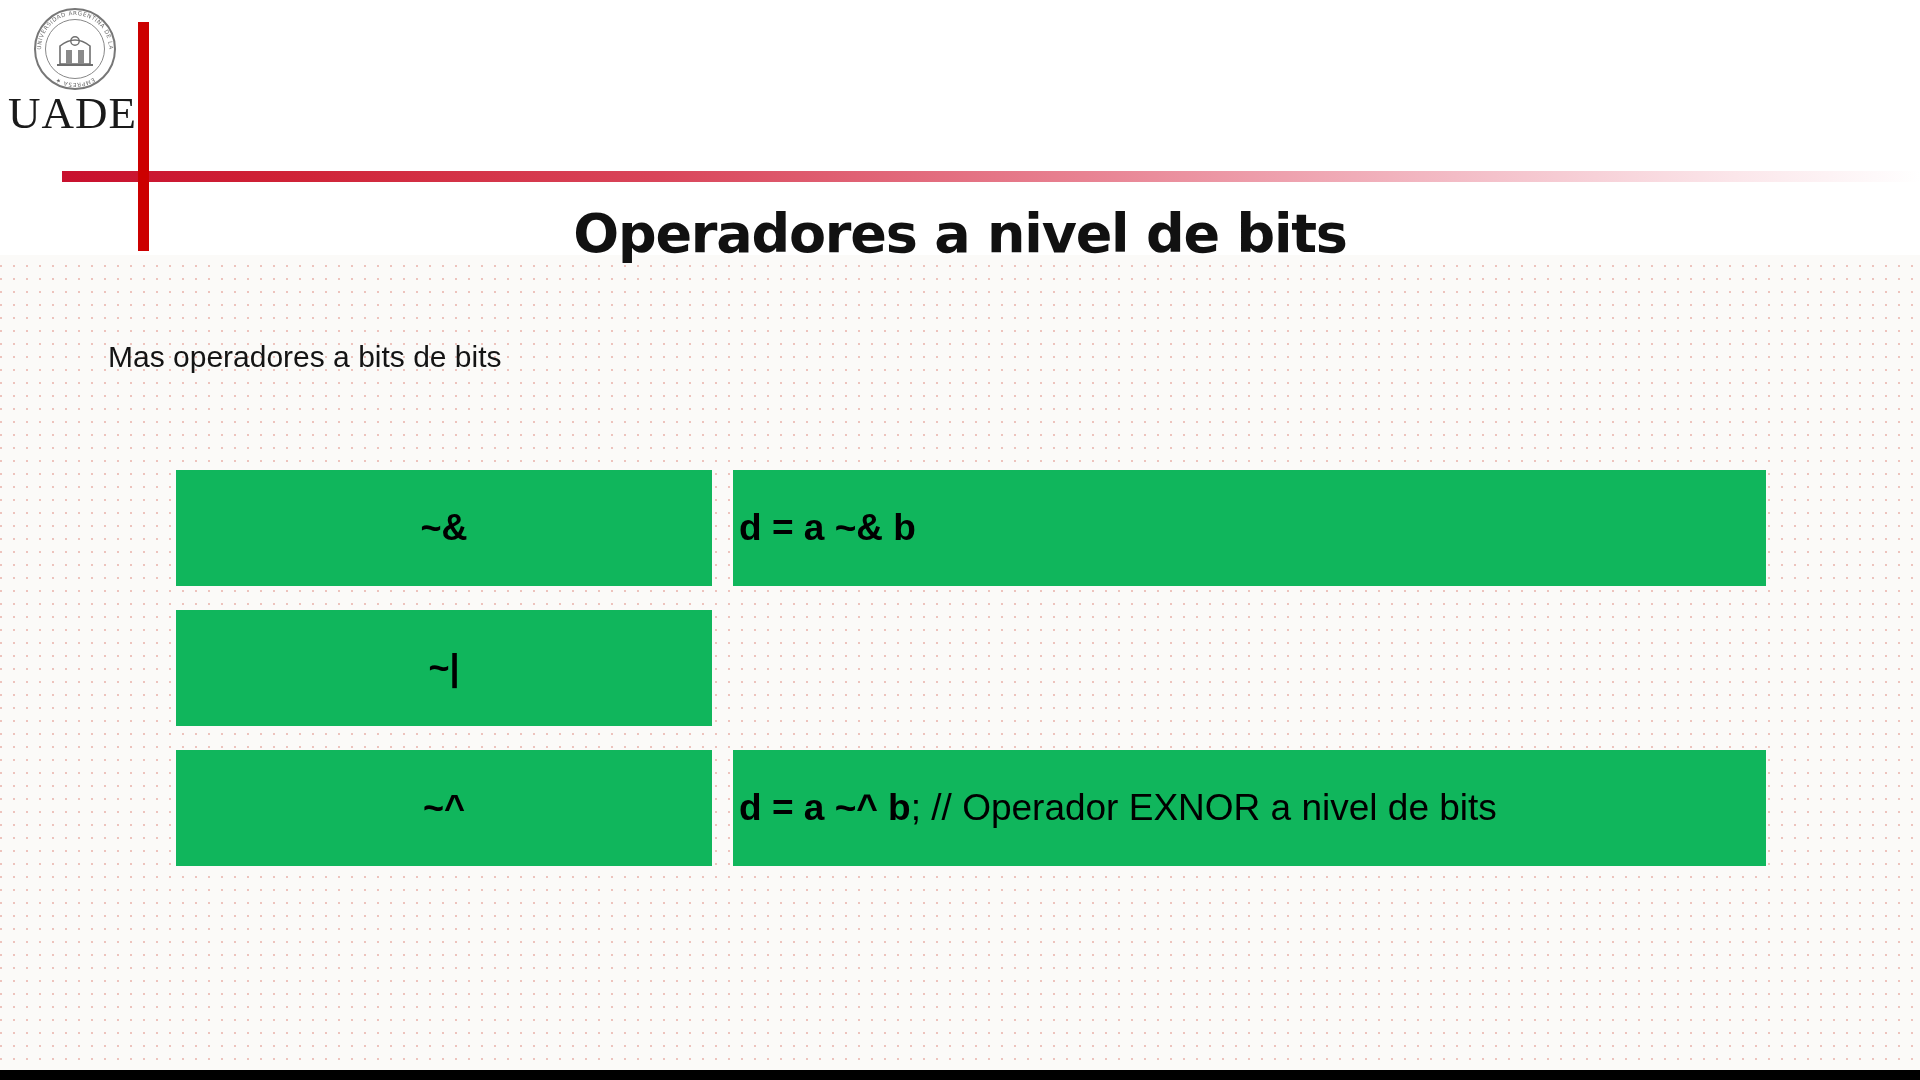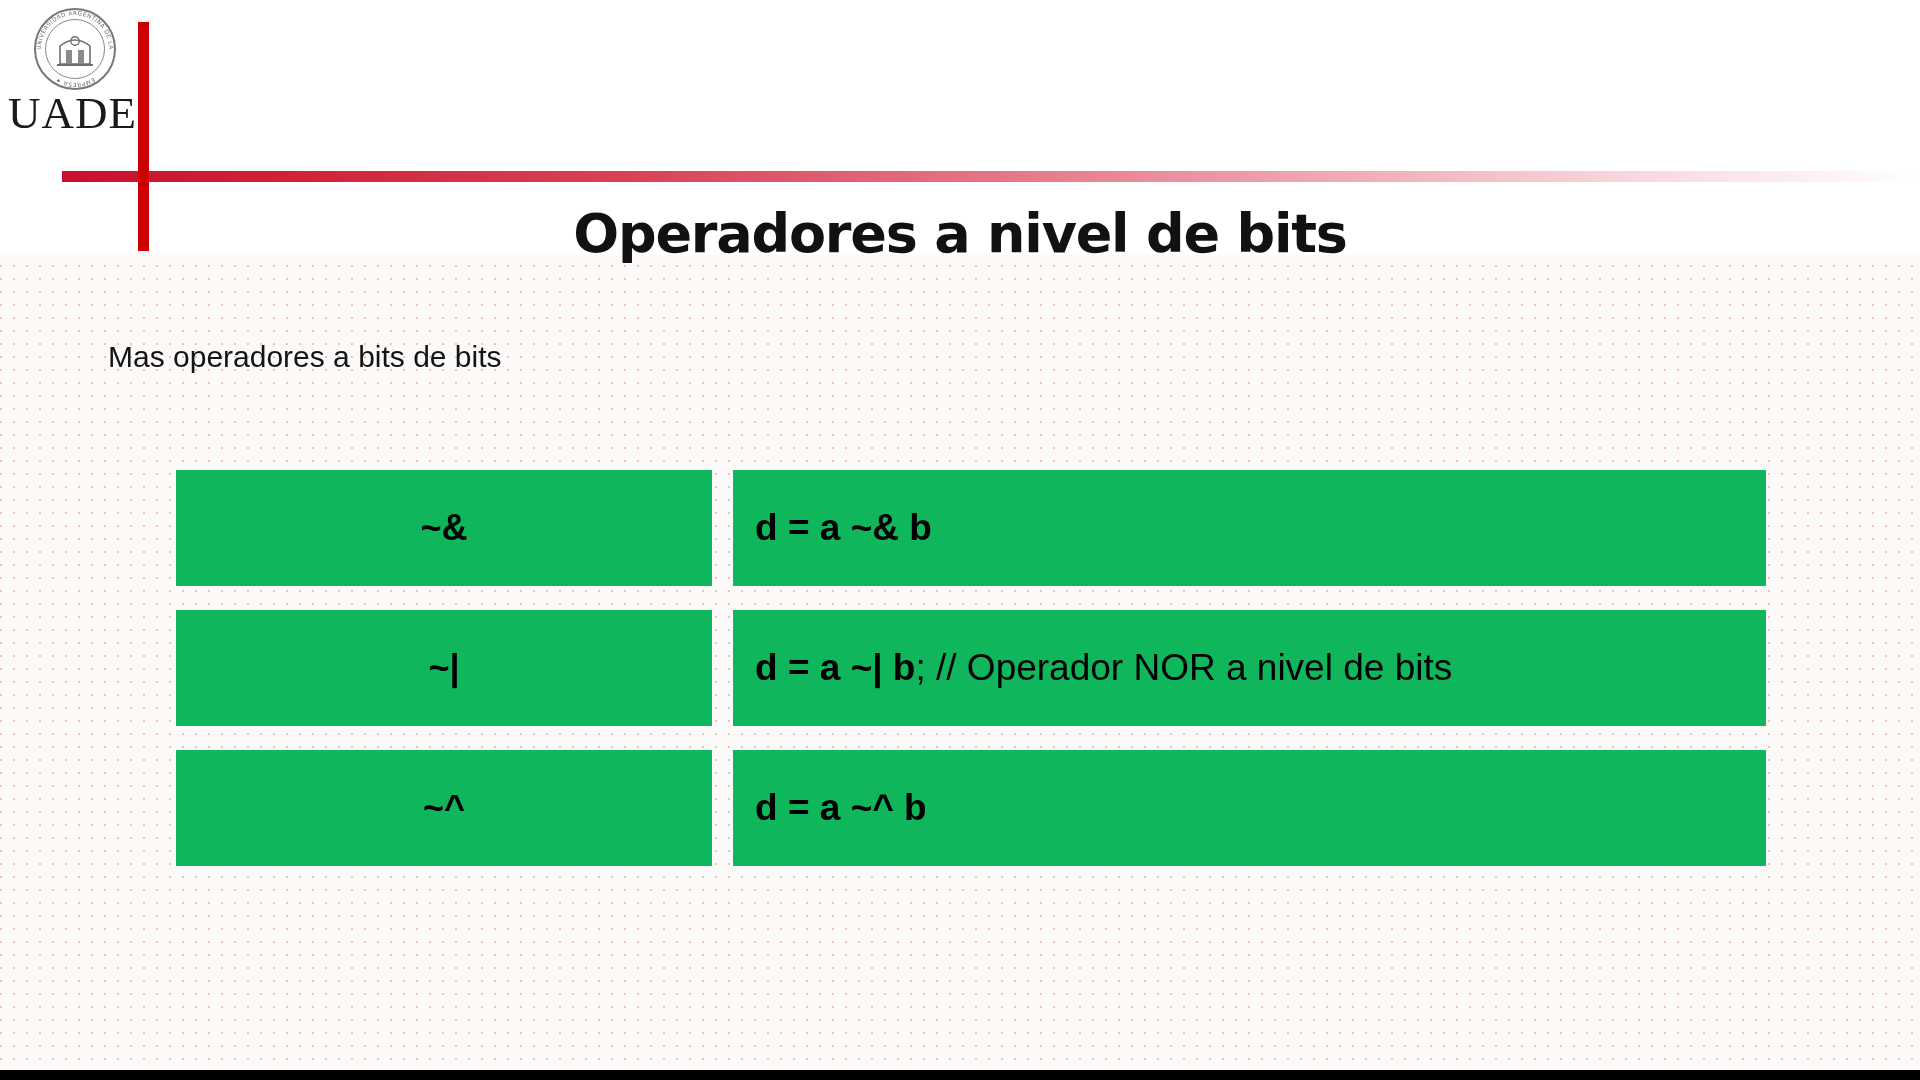--- a/index.html
+++ b/index.html
@@ -133,21 +133,21 @@
     font-size:36px;
     color:#000000;
   }
   .op-gap { width:21px; }
 
   .op-desc-cell {
     flex:1;
     background:#10b65c;
     display:flex;
     align-items:center;
-    padding-left:22px;
+    padding-left:6px;
     font-family:"Liberation Sans", sans-serif;
     font-size:37px;
     color:#000000;
     white-space:nowrap;
   }
   .op-code { font-weight:bold; }
   .op-comment { font-weight:normal; }
 
   
   .bottom-bar {
@@ -206,31 +206,28 @@
       <div class="op-symbol-cell">~&amp;</div>
       <div class="op-gap"></div>
       <div class="op-desc-cell">
         <span class="op-code">d = a ~&amp; b</span>
       </div>
     </div>
 
     <div class="op-row">
       <div class="op-symbol-cell">~|</div>
       <div class="op-gap"></div>
-      <div class="op-desc-cell">
-        <span class="op-code">d = a ~| b</span>
-          <span class="op-comment">; // Operador NOR a nivel de bits</span>
-      </div>
     </div>
 
     <div class="op-row">
       <div class="op-symbol-cell">~^</div>
       <div class="op-gap"></div>
       <div class="op-desc-cell">
         <span class="op-code">d = a ~^ b</span>
+          <span class="op-comment">; // Operador EXNOR a nivel de bits</span>
       </div>
     </div>
 
   </div>
 
   <div class="bottom-bar"></div>
 
 </div>
 
 </body></html>

